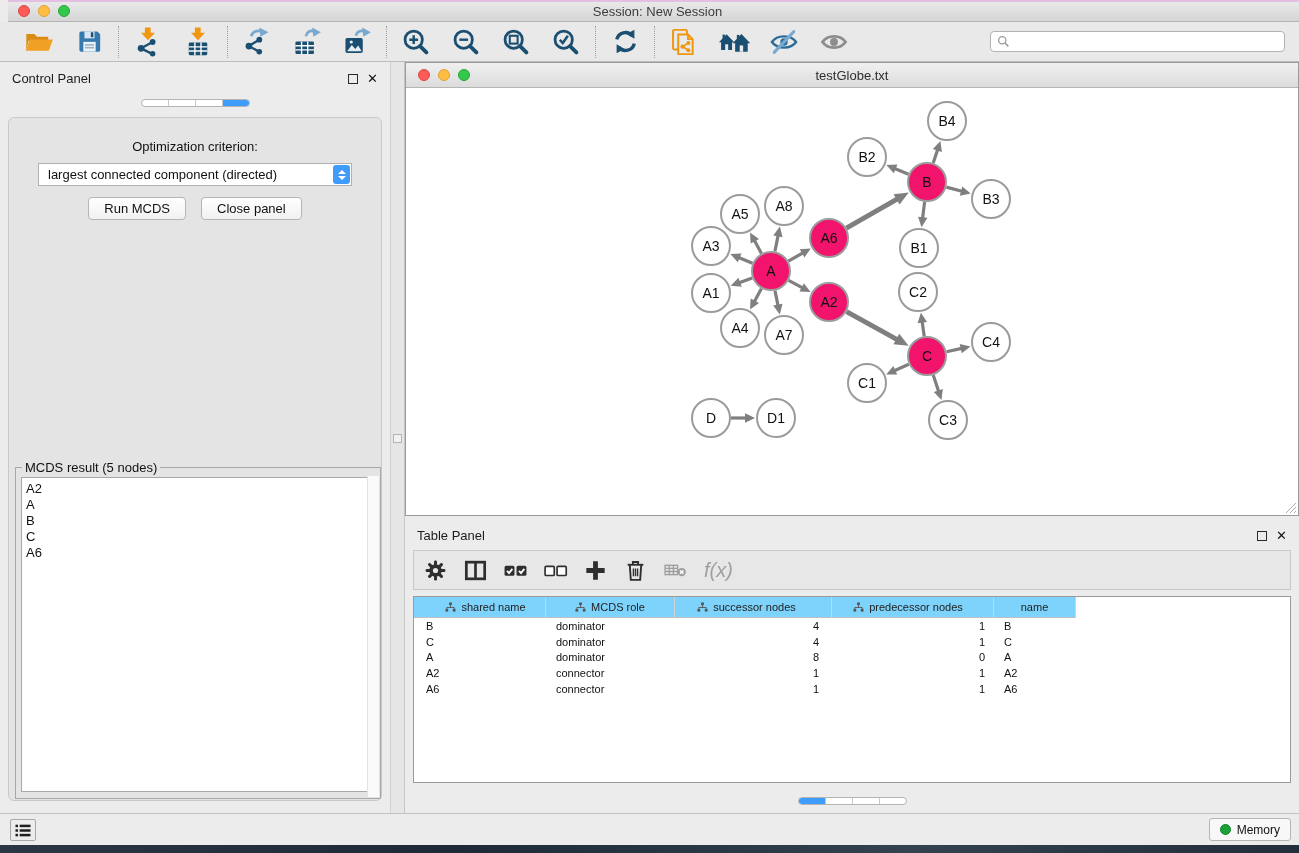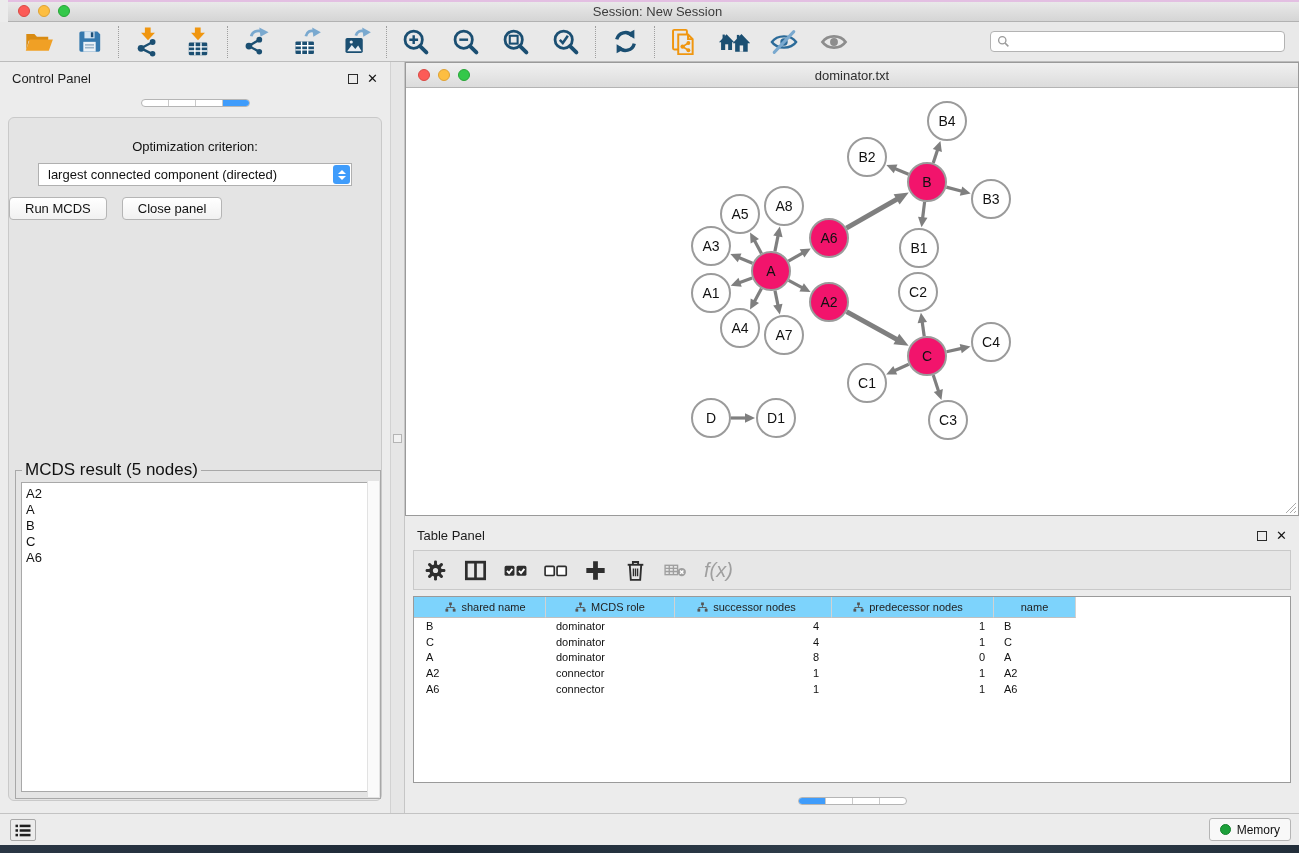--- a/index.html
+++ b/index.html
@@ -44,26 +44,26 @@
     background:#e4e4e4; border:1px solid #c9c9c9; border-radius:6px; }
   .criterion-label { text-align:center; margin-top:21px; font-size:13px; color:#111; }
   .criterion-select { position:relative; width:314px; height:23px; margin:9px auto 0; background:#fff;
     border:1px solid #b0b0b0; border-radius:0; display:flex; align-items:center;
     padding:0 22px 0 9px; font-size:13px; color:#111; }
   .sel-stepper { position:absolute; right:1px; top:1px; bottom:1px; width:17px; background:#3f9cfb;
     border-radius:3px; display:flex; flex-direction:column; align-items:center; justify-content:center; gap:2px; }
   .sel-stepper i { width:0; height:0; border-left:4px solid transparent; border-right:4px solid transparent; }
   .sel-stepper i.up { border-bottom:4.5px solid #fff; }
   .sel-stepper i.down { border-top:4.5px solid #fff; }
-  .cp-buttons { display:flex; justify-content:flex-start; gap:15px; margin-top:11px; }
+  .cp-buttons { display:flex; justify-content:center; gap:15px; margin-top:11px; }
   .btn { background:linear-gradient(#ffffff,#f1f1f1); border:1px solid #b5b5b5; border-radius:4px;
     font-size:13px; color:#111; padding:3px 15px; }
   .result-fieldset { position:absolute; left:6px; right:0; top:342px; bottom:1px;
     border:1px solid #a8a8a8; background:transparent; padding:0; }
-  .result-fieldset legend { font-size:17px; color:#111; margin-left:6px; padding:0 3px; }
+  .result-fieldset legend { font-size:13px; color:#111; margin-left:6px; padding:0 3px; }
   .result-list { position:absolute; left:5px; right:5px; top:2px; bottom:6px; background:#fff;
     border:1px solid #a8a8a8; font-size:13px; color:#111; padding:3px 0 0 4px; overflow:hidden; }
   .result-scroll { position:absolute; top:1px; bottom:1px; right:1px; width:12px; background:#fafafa; border-left:1px solid #e2e2e2; }
   .result-item { line-height:16px; }
 
   
   .divider { position:absolute; left:390px; top:62px; width:15px; height:751px; background:#e6e6e6;
     border-left:1px solid #d2d2d2; border-right:1px solid #c6c6c6; }
   .div-grip { position:absolute; left:2px; top:372px; width:9px; height:9px; background:#f2f2f2; border:1px solid #b4b4b4; }
 
@@ -346,21 +346,21 @@
 
   <div class="right-col">
 
     <div class="net-window">
       <div class="nw-titlebar">
         <div class="tl-group">
           <span class="tl red"></span>
           <span class="tl yellow"></span>
           <span class="tl green"></span>
         </div>
-        <div class="nw-title">dominator.txt</div>
+        <div class="nw-title">testGlobe.txt</div>
       </div>
       <div class="nw-canvas">
         <svg id="graph-svg" width="890" height="427" viewBox="0 0 890 427">
             <line x1="346.22247368226783" y1="189.88509298316848" x2="333.16628947659825" y2="194.67236052524729" stroke="#7f7f7f" stroke-width="3.2"></line>
             <polygon points="324.71640263361877,197.7706523676731 332.46995620898235,189.8684433756275 335.74037537598736,198.78776837655025" fill="#7f7f7f"></polygon>
             <line x1="346.53846153846155" y1="175.30769230769232" x2="332.6923076923077" y2="169.53846153846152" stroke="#7f7f7f" stroke-width="3.2"></line>
             <polygon points="324.38461538461536,166.07692307692307 335.4423076923077,165.53846153846152 331.7884615384615,174.3076923076923" fill="#7f7f7f"></polygon>
             <line x1="355.4445610618003" y1="200.56967804765748" x2="348.33315840729955" y2="213.6454829285138" stroke="#7f7f7f" stroke-width="3.2"></line>
             <polygon points="344.03321088510967,221.55183804995966 344.63813181789084,210.4975822783085 352.9837288905282,215.03641577395334" fill="#7f7f7f"></polygon>
             <line x1="355.4445610618003" y1="165.43032195234252" x2="348.33315840729955" y2="152.3545170714862" stroke="#7f7f7f" stroke-width="3.2"></line>

